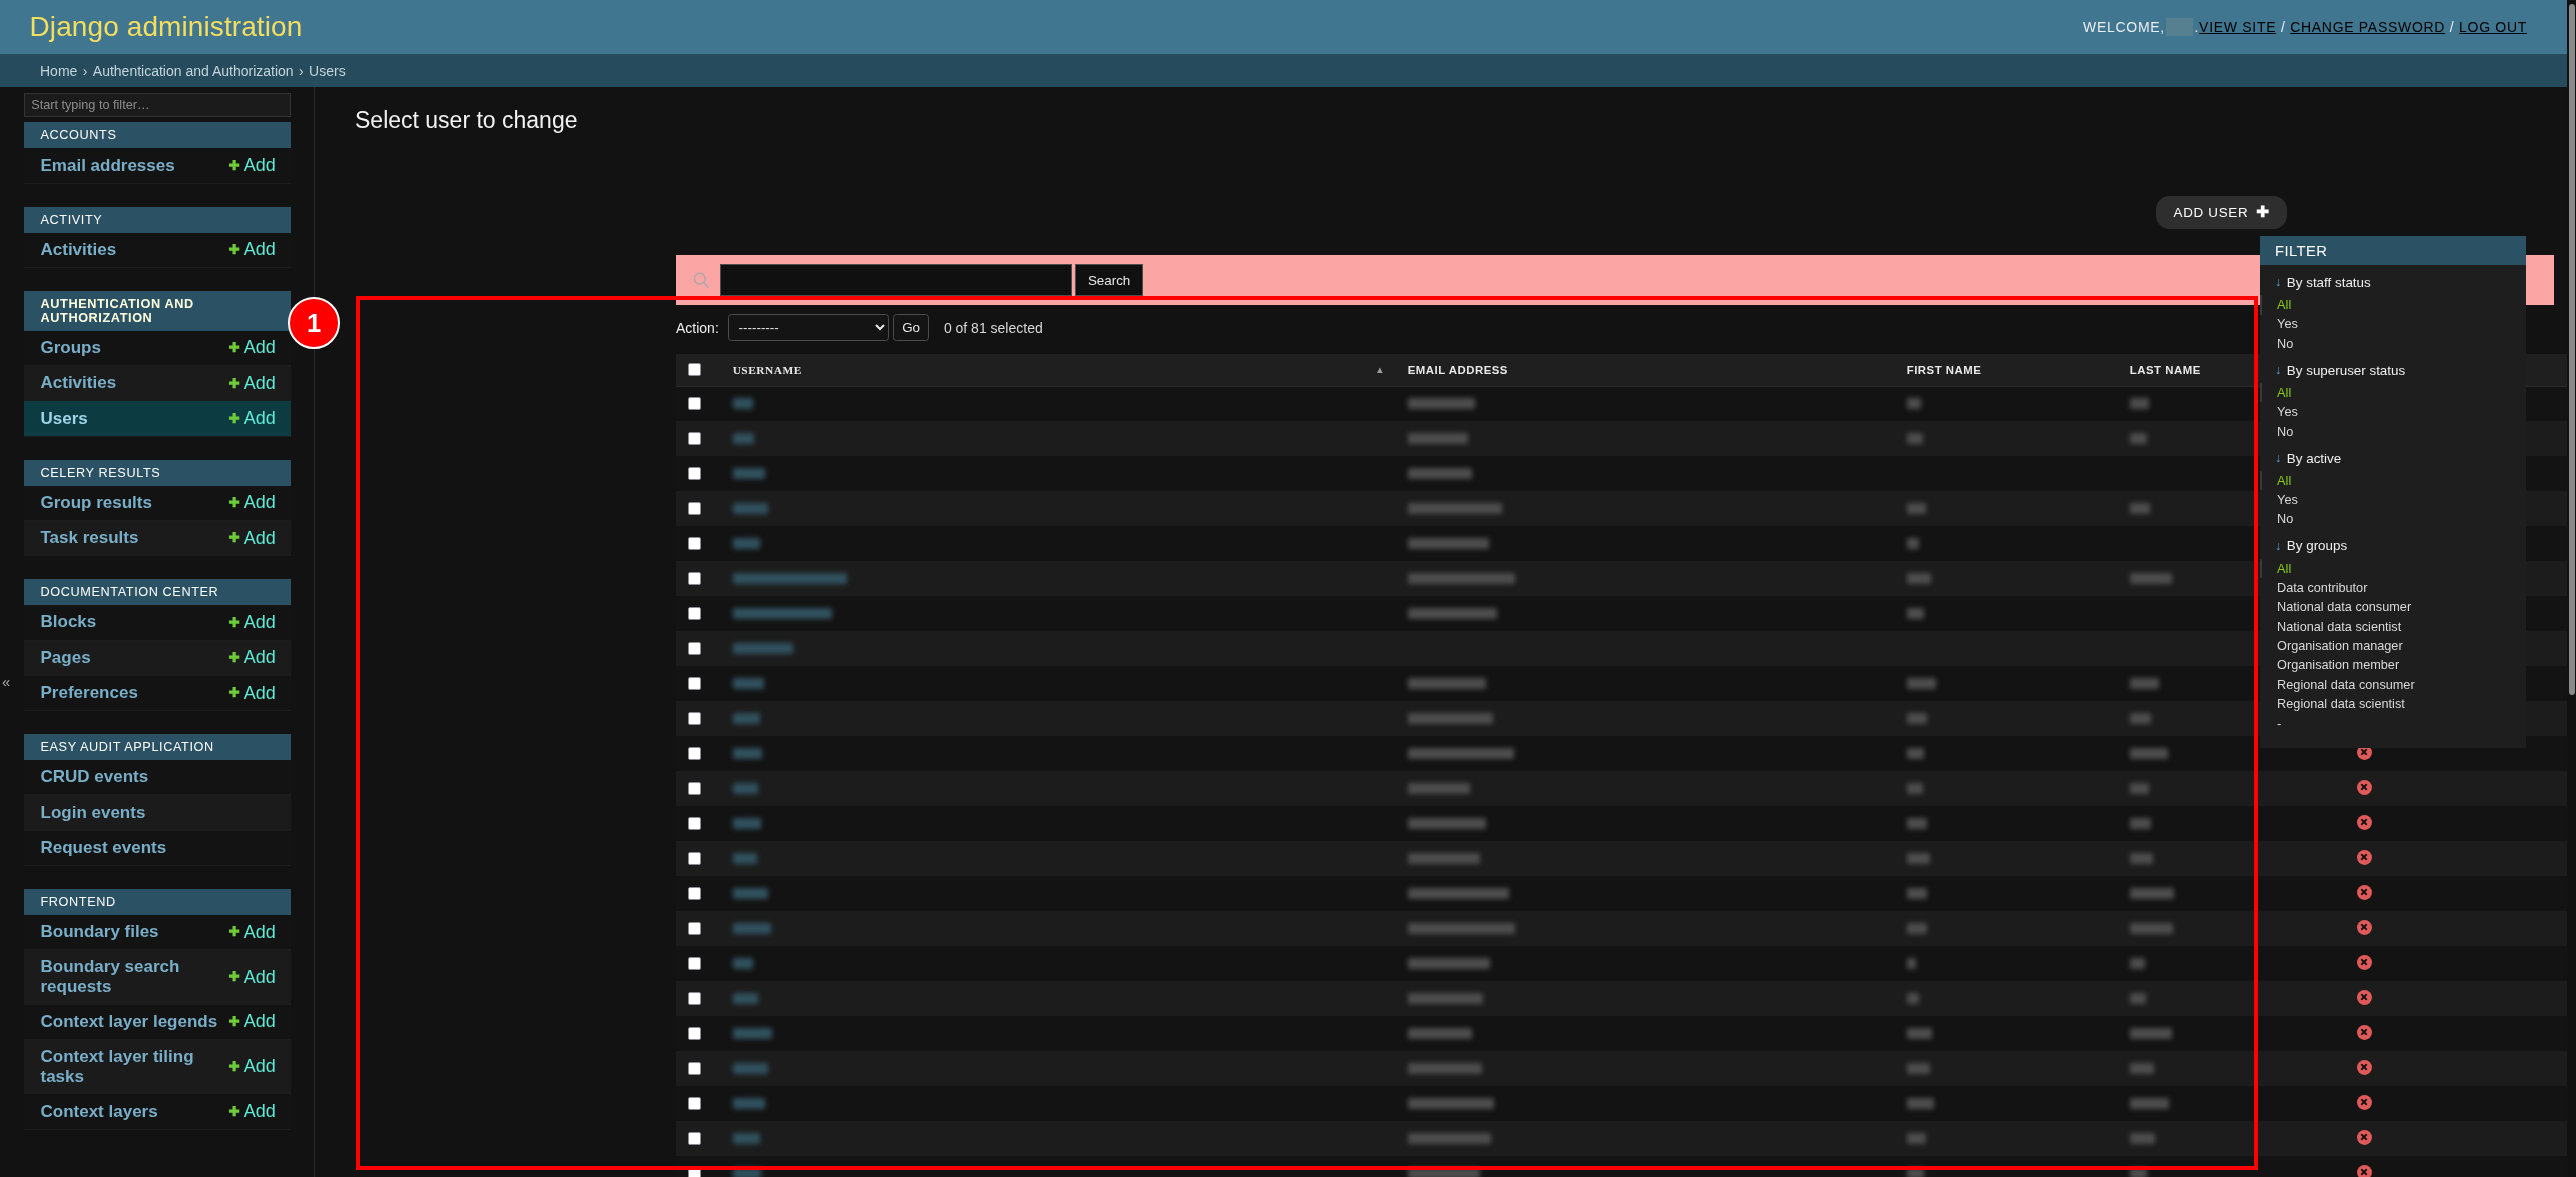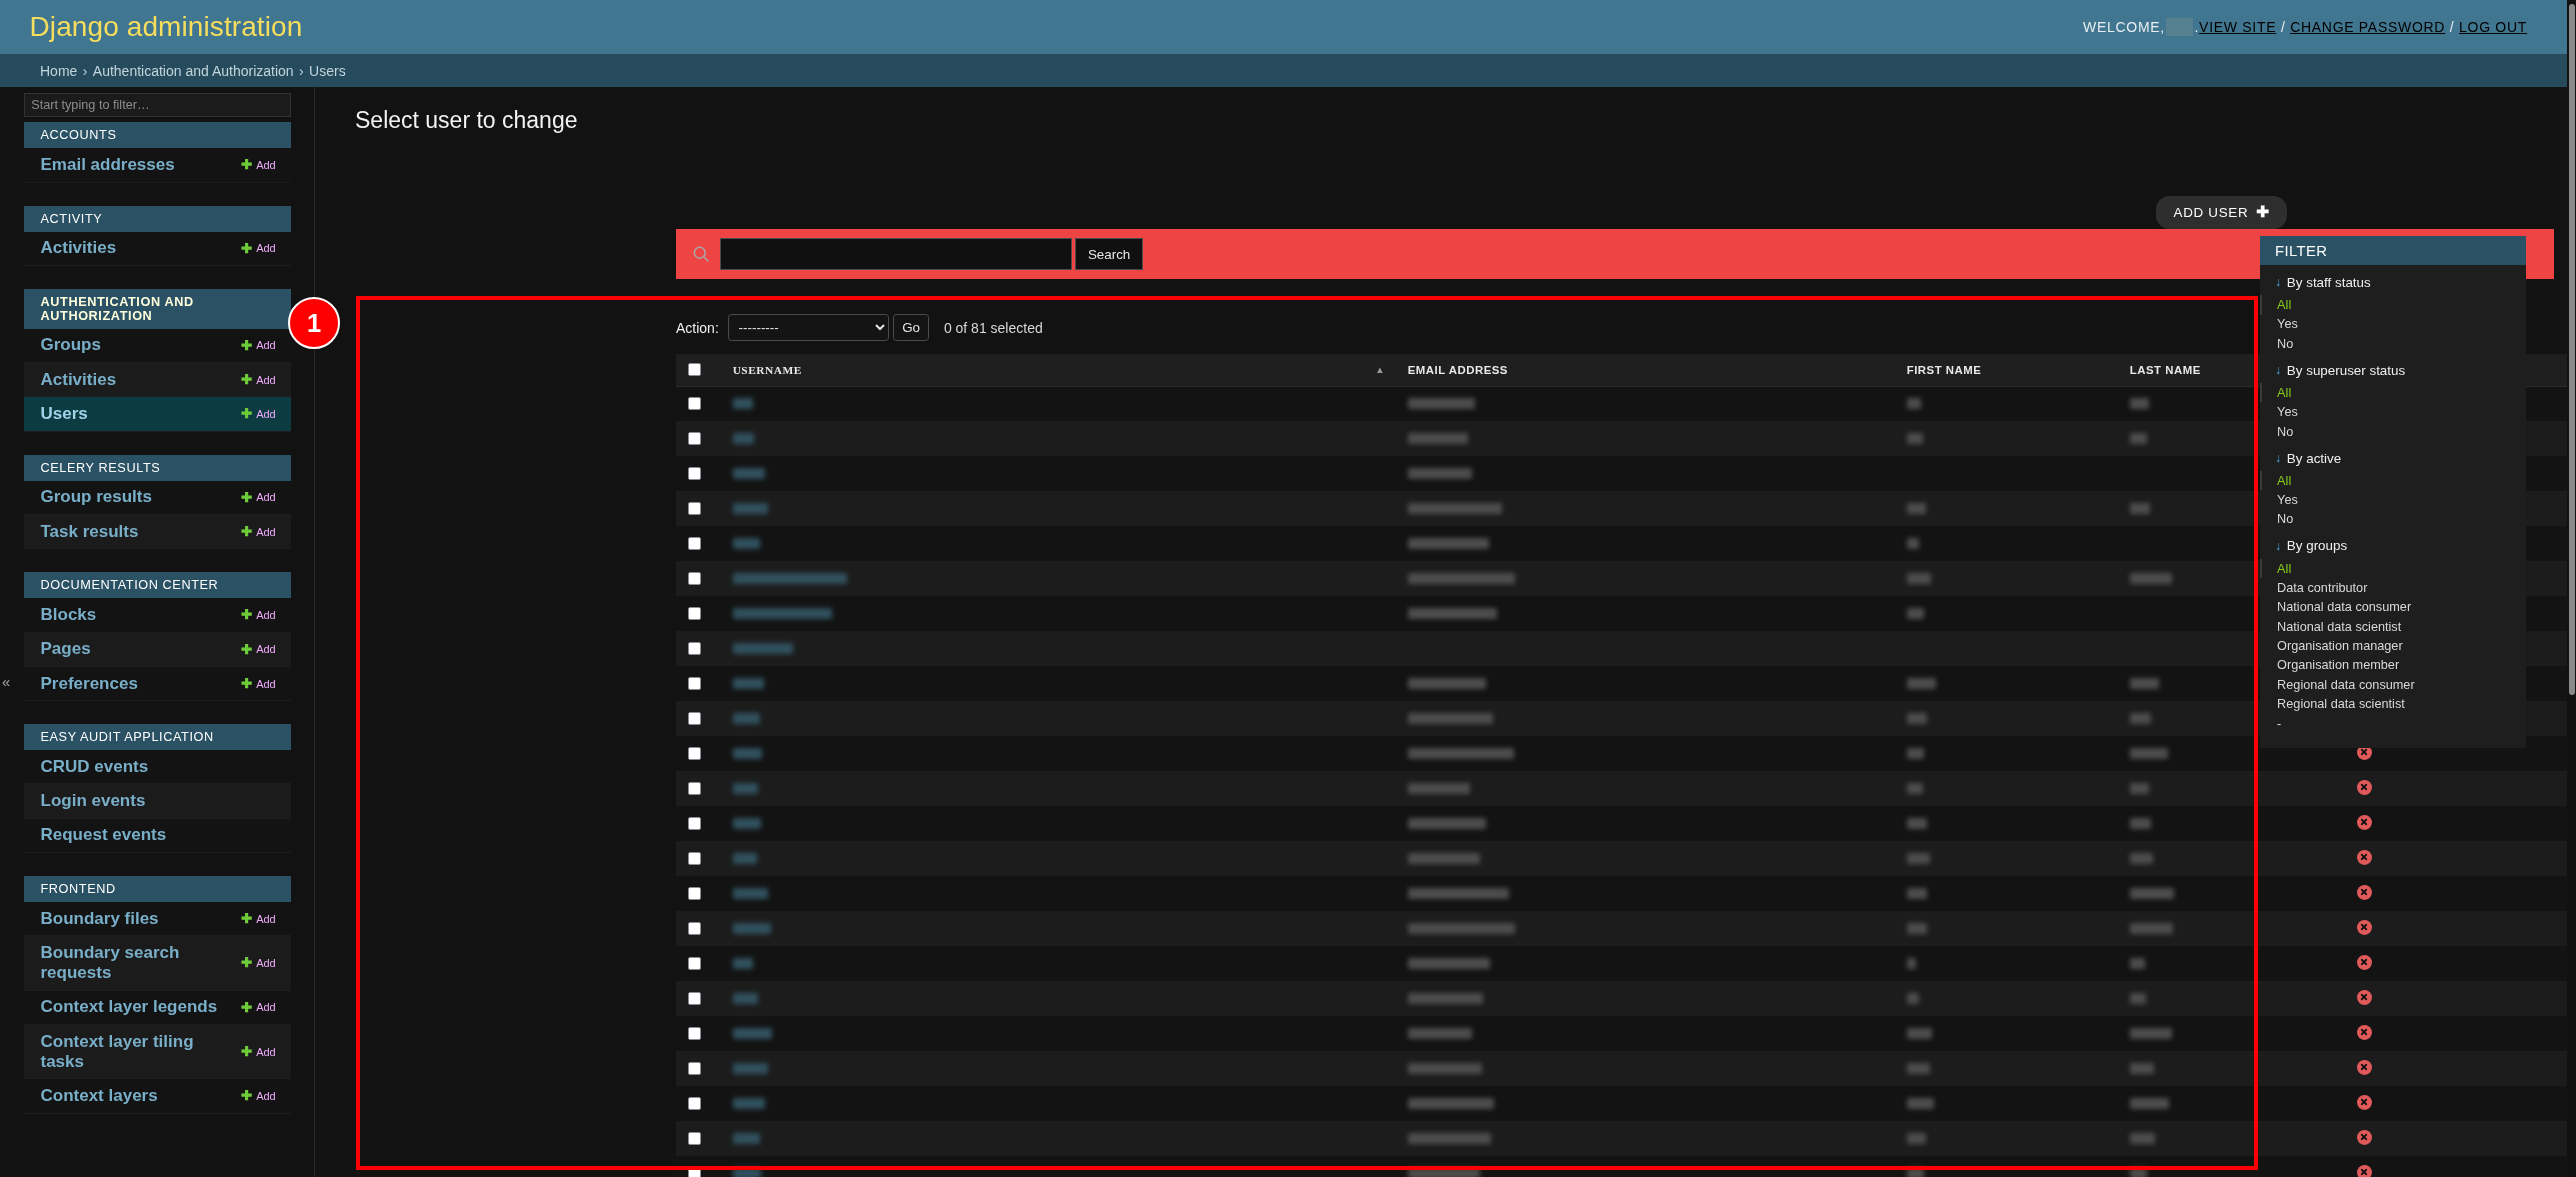--- a/index.html
+++ b/index.html
@@ -80,21 +80,21 @@
     background: #131313;
   }
   .model-row.alt { background: #1b1b1b; }
   .model-row.current { background: #0d3b42; }
   .model-name {
     color: #79aec8; font-size: 17px; font-weight: 700; text-decoration: none;
   }
   .model-row.current .model-name { color: #9fd3e8; }
   .addlink { display: flex; align-items: center; gap: 4px; white-space: nowrap; }
   .plus-icon { color: #6ecc3a; font-size: 13.4px; font-weight: 700; line-height: 1; }
-  .add-label { color: #f0abfc; font-size: 11px; }
+  .add-label { color: #5eead4; font-size: 18px; }
   .model-row.noadd .addlink { visibility: hidden; }
   .app-spacer { height: 17.4px; }
 
   #sidebar-toggle {
     position: absolute; left: 2px; top: 674px;
     color: #aaa; font-size: 14.8px; cursor: pointer;
     user-select: none;
   }
 
   
@@ -115,22 +115,22 @@
     border: none; border-radius: 13.4px;
     padding: 7.4px 17.4px;
     font-size: 13.4px; letter-spacing: 0.7px;
     font-family: "Liberation Sans", sans-serif;
     cursor: pointer;
   }
   #add-user-btn .btn-plus { font-size: 15.4px; font-weight: 700; }
 
   
   #toolbar {
-    position: absolute; left: 361px; top: 142px; width: 1878px; height: 50px;
-    background: #ef4444;
+    position: absolute; left: 361px; top: 168px; width: 1878px; height: 50px;
+    background: #fca5a5;
     display: flex; align-items: center;
   }
   #search-icon {
     width: 20px; height: 20px; margin-left: 14.8px; margin-right: 9.4px;
     color: #a8a8a8;
   }
   #searchbar {
     width: 352px; height: 32px;
     background: #101010; border: 0.7px solid #4c4c4c;
     color: #e6e6e6; font-size: 13.4px; padding: 0 6.7px;

